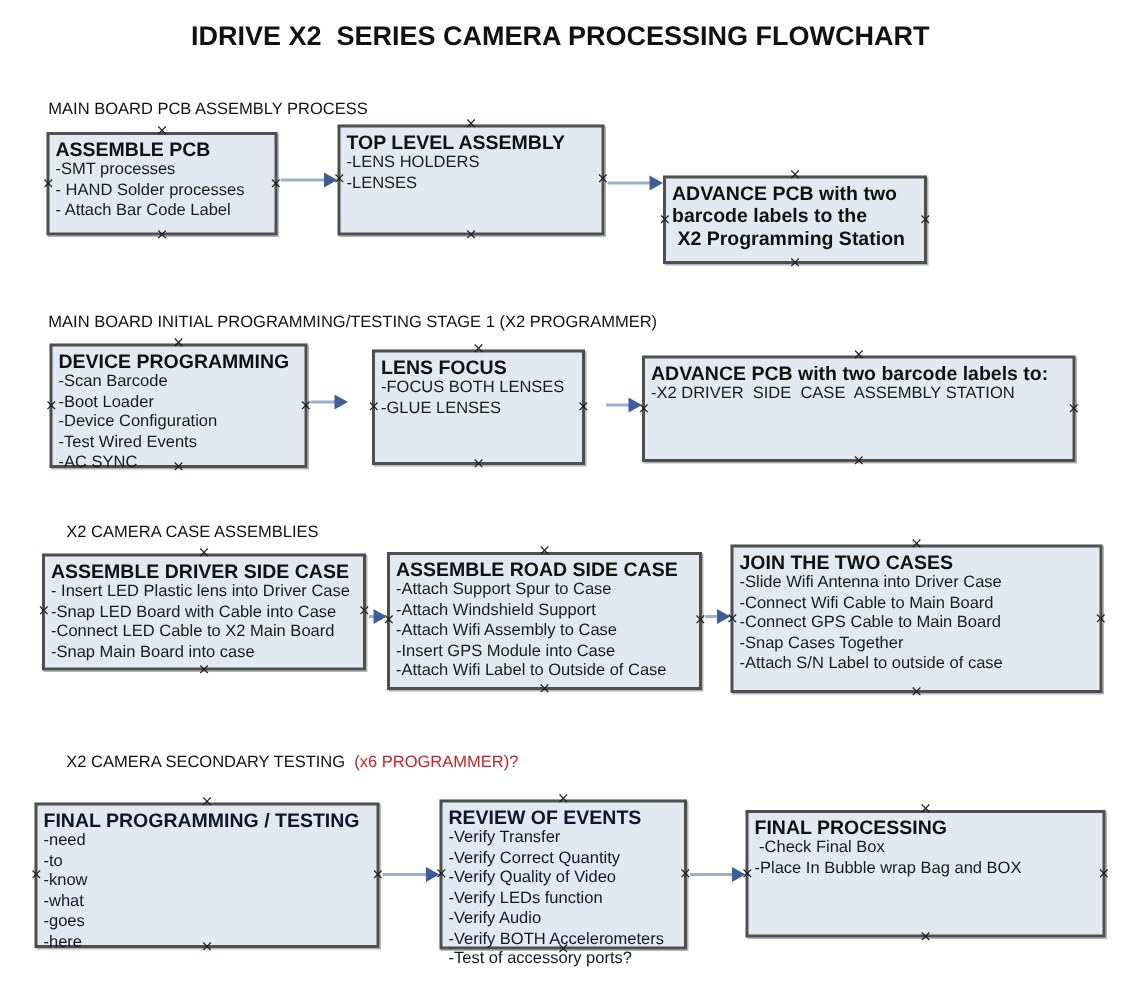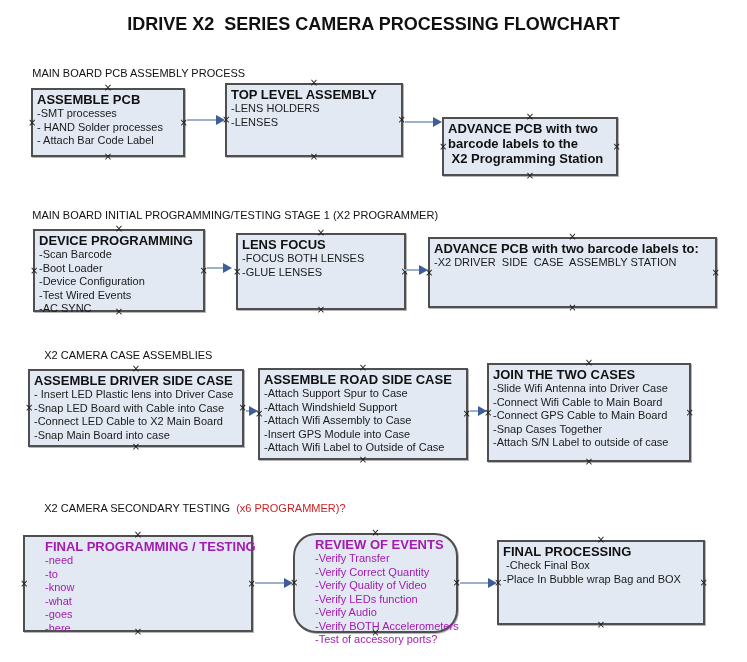--- a/index.html
+++ b/index.html
@@ -27,21 +27,21 @@
     border:2px solid #4f4f4f;
     padding:2px 4px;
     box-shadow:1px 1px 0 rgba(90,90,90,0.45);
   }
   .box-title{
     font-size:13px;line-height:15px;font-weight:bold;white-space:pre;color:#111;
   }
   .box-item{
     font-size:11px;line-height:13.5px;white-space:pre;color:#1a1a1a;
   }
-  .box.red .box-title,.box.red .box-item{color:#a21caf;margin-left:16px;}
+  .box.red .box-title,.box.red .box-item{color:#0f172a;}
   
   .cp{
     position:absolute;font-size:10px;line-height:6px;color:#1c1c1c;
     font-family:"DejaVu Sans", sans-serif;
   }
   .cp::before{content:"\00d7";}
   .cp-t{top:-5px;left:50%;transform:translateX(-50%);}
   .cp-b{bottom:-5px;left:50%;transform:translateX(-50%);}
   .cp-l{left:-5px;top:50%;transform:translateY(-50%);}
   .cp-r{right:-5px;top:50%;transform:translateY(-50%);}
@@ -113,21 +113,21 @@
     <span class="cp cp-l"></span>
     <span class="cp cp-r"></span>
     <div class="box-title">DEVICE PROGRAMMING</div>
     <div class="box-item">-Scan Barcode</div>
     <div class="box-item">-Boot Loader</div>
     <div class="box-item">-Device Configuration</div>
     <div class="box-item">-Test Wired Events</div>
     <div class="box-item">-AC SYNC</div>
   </div>
 
-  <div class="box" style="left:236px;top:233px;width:170px;height:77px;">
+  <div class="box" style="left:248px;top:233px;width:142px;height:77px;">
     <span class="cp cp-t"></span>
     <span class="cp cp-b"></span>
     <span class="cp cp-l"></span>
     <span class="cp cp-r"></span>
     <div class="box-title">LENS FOCUS</div>
     <div class="box-item">-FOCUS BOTH LENSES</div>
     <div class="box-item">-GLUE LENSES</div>
   </div>
 
   <div class="box" style="left:428px;top:237px;width:289px;height:71px;">
@@ -157,21 +157,21 @@
     <span class="cp cp-l"></span>
     <span class="cp cp-r"></span>
     <div class="box-title">ASSEMBLE ROAD SIDE CASE</div>
     <div class="box-item">-Attach Support Spur to Case</div>
     <div class="box-item">-Attach Windshield Support</div>
     <div class="box-item">-Attach Wifi Assembly to Case</div>
     <div class="box-item">-Insert GPS Module into Case</div>
     <div class="box-item">-Attach Wifi Label to Outside of Case</div>
   </div>
 
-  <div class="box" style="left:487px;top:363px;width:204px;height:99px;">
+  <div class="box" style="left:487px;top:363px;width:248px;height:99px;">
     <span class="cp cp-t"></span>
     <span class="cp cp-b"></span>
     <span class="cp cp-l"></span>
     <span class="cp cp-r"></span>
     <div class="box-title">JOIN THE TWO CASES</div>
     <div class="box-item">-Slide Wifi Antenna into Driver Case</div>
     <div class="box-item">-Connect Wifi Cable to Main Board</div>
     <div class="box-item">-Connect GPS Cable to Main Board</div>
     <div class="box-item">-Snap Cases Together</div>
     <div class="box-item">-Attach S/N Label to outside of case</div>
@@ -184,36 +184,36 @@
     <span class="cp cp-r"></span>
     <div class="box-title">FINAL PROGRAMMING / TESTING</div>
     <div class="box-item">-need</div>
     <div class="box-item">-to</div>
     <div class="box-item">-know</div>
     <div class="box-item">-what</div>
     <div class="box-item">-goes</div>
     <div class="box-item">-here</div>
   </div>
 
-  <div class="box red" style="left:293px;top:533px;width:165px;height:100px;border-radius:23px;">
+  <div class="box red" style="left:293px;top:533px;width:165px;height:100px;">
     <span class="cp cp-t"></span>
     <span class="cp cp-b"></span>
     <span class="cp cp-l"></span>
     <span class="cp cp-r"></span>
     <div class="box-title">REVIEW OF EVENTS</div>
     <div class="box-item">-Verify Transfer</div>
     <div class="box-item">-Verify Correct Quantity</div>
     <div class="box-item">-Verify Quality of Video</div>
     <div class="box-item">-Verify LEDs function</div>
     <div class="box-item">-Verify Audio</div>
     <div class="box-item">-Verify BOTH Accelerometers</div>
     <div class="box-item">-Test of accessory ports?</div>
   </div>
 
-  <div class="box" style="left:497px;top:540px;width:208px;height:85px;">
+  <div class="box" style="left:497px;top:540px;width:240px;height:85px;">
     <span class="cp cp-t"></span>
     <span class="cp cp-b"></span>
     <span class="cp cp-l"></span>
     <span class="cp cp-r"></span>
     <div class="box-title">FINAL PROCESSING</div>
     <div class="box-item"> -Check Final Box</div>
     <div class="box-item">-Place In Bubble wrap Bag and BOX</div>
   </div>
 
   <div class="arrow" style="left:187px;top:119px;width:36px;"></div>

